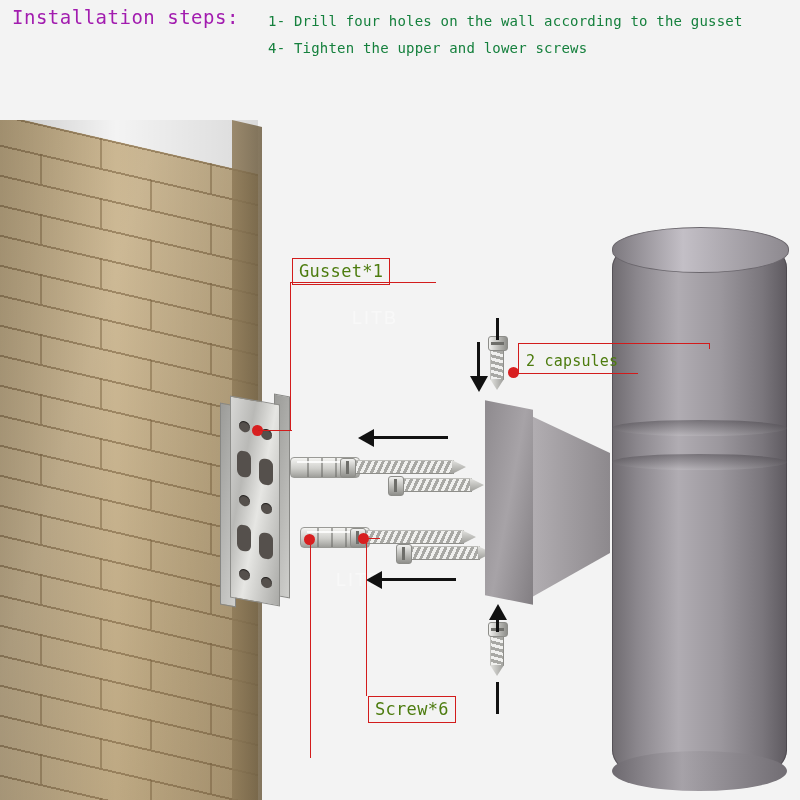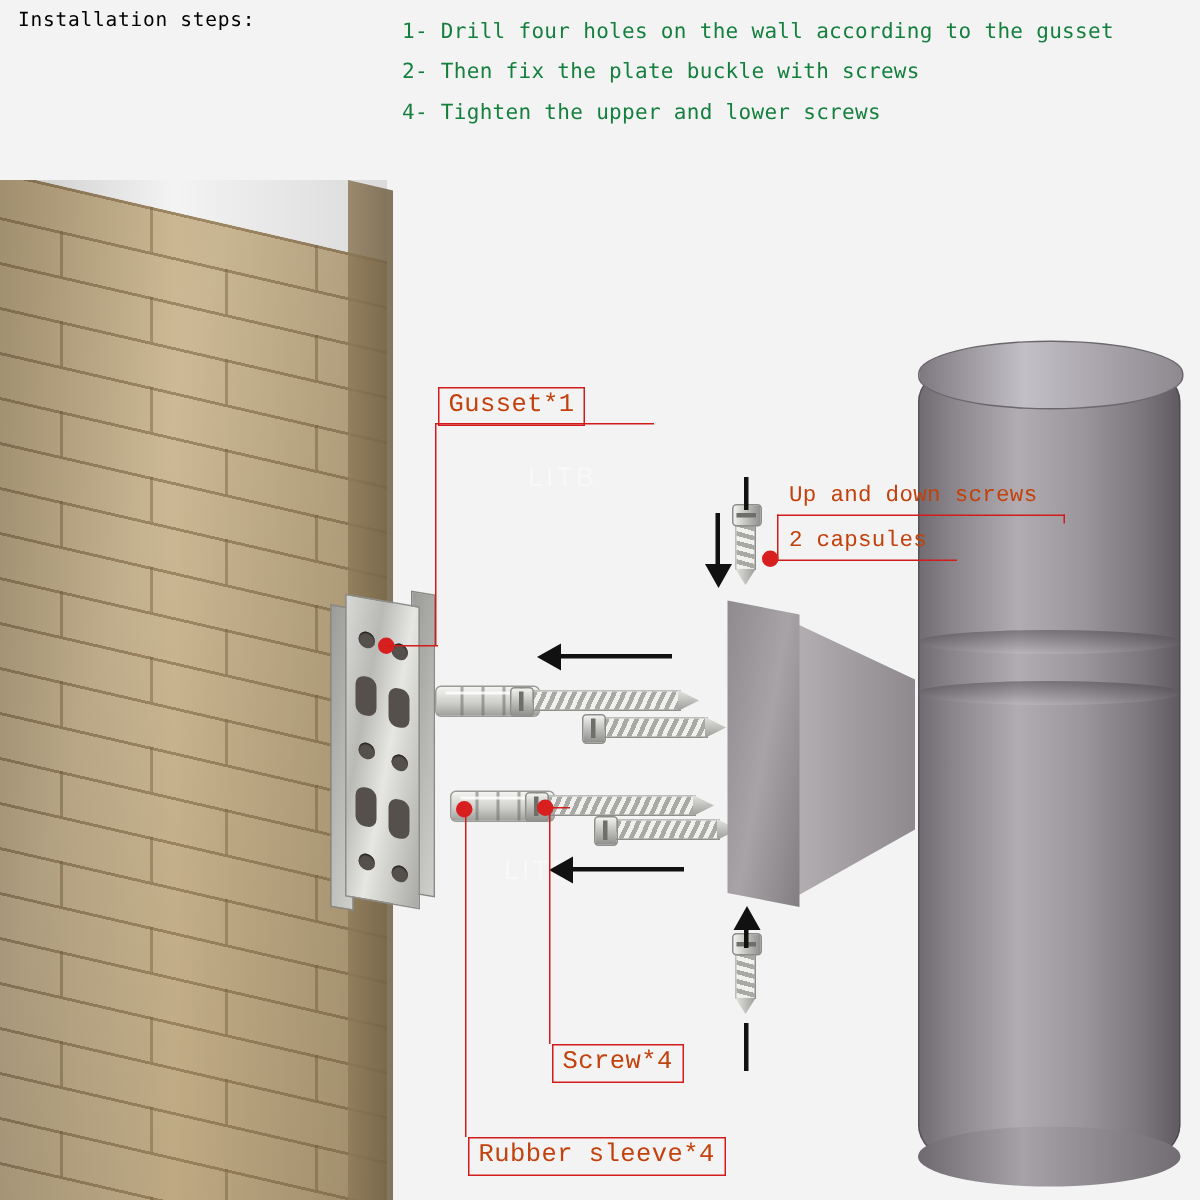--- a/index.html
+++ b/index.html
@@ -19,22 +19,22 @@
     height: 800px;
     background: #f3f3f3;
     overflow: hidden;
   }
 
   
   .hdr-title {
     position: absolute;
     left: 12px;
     top: 6px;
-    font-size: 13px;
-    color: #000000;
+    font-size: 19px;
+    color: #a21caf;
     letter-spacing: 0.5px;
     white-space: nowrap;
   }
   .steps {
     position: absolute;
     left: 268px;
     top: 8px;
     width: 528px;
     color: #15803d;
     font-size: 14px;
@@ -282,25 +282,24 @@
     position: absolute;
     left: 0; bottom: -1px;
     width: 175px; height: 40px;
     border-radius: 88px / 20px;
     background: linear-gradient(to right, #6d696f, #a6a2a8 40%, #716d73);
   }
 
   
   .label {
     position: absolute;
-    color: #c2410c;
+    color: #4d7c0f;
     font-size: 17px;
     letter-spacing: 0.3px;
     white-space: nowrap;
-    font-family: Liberation Mono, monospace;
   }
   .label.red-box {
     border: 1.6px solid #d21b1b;
     padding: 2px 6px 3px 6px;
     background: transparent;
   }
   .label.small {
     font-size: 15px;
     letter-spacing: 0.2px;
   }
@@ -348,21 +347,20 @@
   }
 </style>
 </head>
 <body>
 
 <div id="stage">
 
   <div class="hdr-title">Installation steps:</div>
   <div class="steps">
     <div>1- Drill four holes on the wall according to the gusset</div>
-    <div>2- Then fix the plate buckle with screws</div>
     <div>4- Tighten the upper and lower screws</div>
   </div>
 
   <div class="wall">
     <div class="wall-inner">
       <div class="wall-bricks">
         <i style="left:120px; top:0px"></i>
           <i style="left:230px; top:0px"></i>
         <i style="left:60px; top:30px"></i>
           <i style="left:170px; top:30px"></i>
@@ -500,30 +498,28 @@
   <div class="aline" style="left:496px; top:614px; width:3px; height:18px;"></div>
   <div class="aline" style="left:496px; top:682px; width:3px; height:32px;"></div>
   <div class="arrow up" style="left:489px; top:604px;"></div>
 
   <div class="label red-box" style="left:292px; top:258px;">Gusset*1</div>
   <div class="conn" style="left:290px; top:282px; width:146px; height:0; border-top-width:1.6px;"></div>
   <div class="conn" style="left:290px; top:282px; width:0; height:148px; border-left-width:1.6px;"></div>
   <div class="dot" style="left:252px; top:425px;"></div>
   <div class="conn" style="left:258px; top:430px; width:34px; height:0; border-top-width:1.6px;"></div>
 
-  <div class="label small" style="left:526px; top:322px;">Up and down screws</div>
   <div class="label small" style="left:526px; top:352px;">2 capsules</div>
   <div class="conn" style="left:518px; top:343px; width:192px; height:0; border-top-width:1.6px;"></div>
   <div class="conn" style="left:518px; top:373px; width:120px; height:0; border-top-width:1.6px;"></div>
   <div class="conn" style="left:518px; top:343px; width:0; height:31px; border-left-width:1.6px;"></div>
   <div class="conn" style="left:709px; top:343px; width:0; height:6px; border-left-width:1.6px;"></div>
   <div class="dot" style="left:508px; top:367px;"></div>
 
-  <div class="label red-box" style="left:368px; top:696px;">Screw*4</div>
+  <div class="label red-box" style="left:368px; top:696px;">Screw*6</div>
   <div class="conn" style="left:366px; top:538px; width:0; height:158px; border-left-width:1.6px;"></div>
   <div class="conn" style="left:366px; top:538px; width:14px; height:0; border-top-width:1.6px;"></div>
   <div class="dot" style="left:358px; top:533px;"></div>
 
-  <div class="label red-box" style="left:312px; top:758px;">Rubber sleeve*4</div>
   <div class="conn" style="left:310px; top:542px; width:0; height:216px; border-left-width:1.6px;"></div>
   <div class="dot" style="left:304px; top:534px;"></div>
 
 </div>
 
 </body></html>

